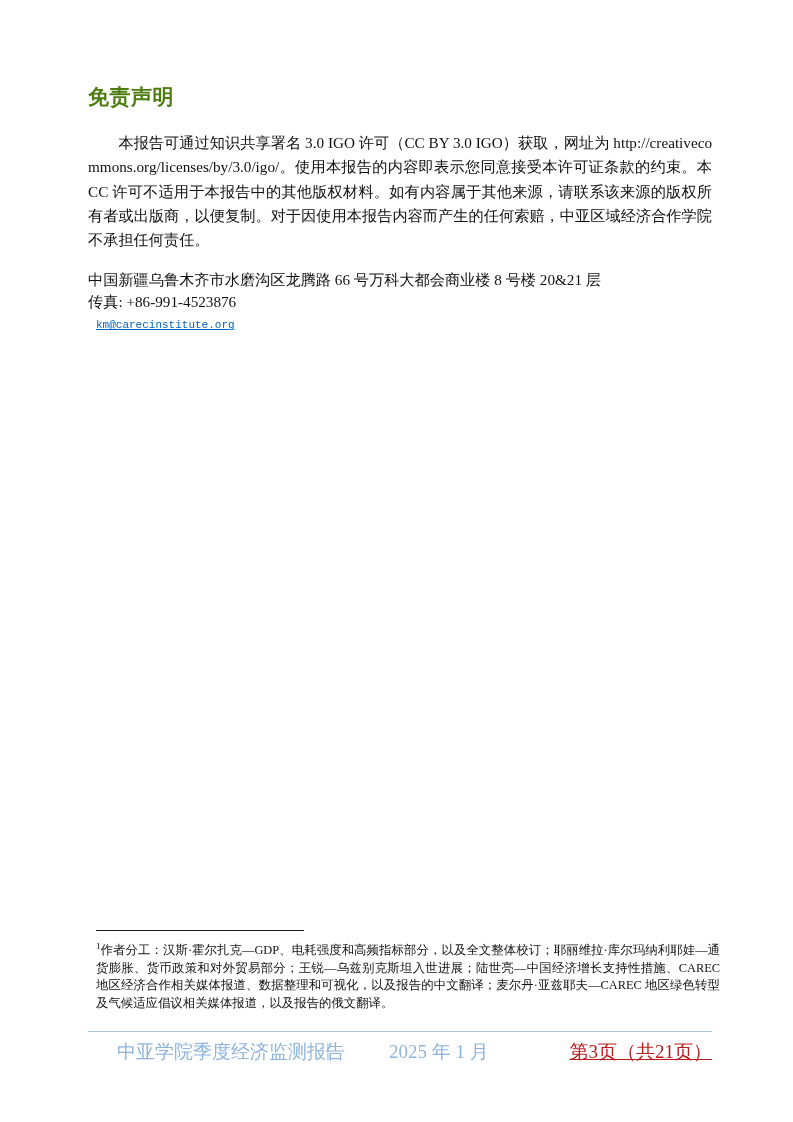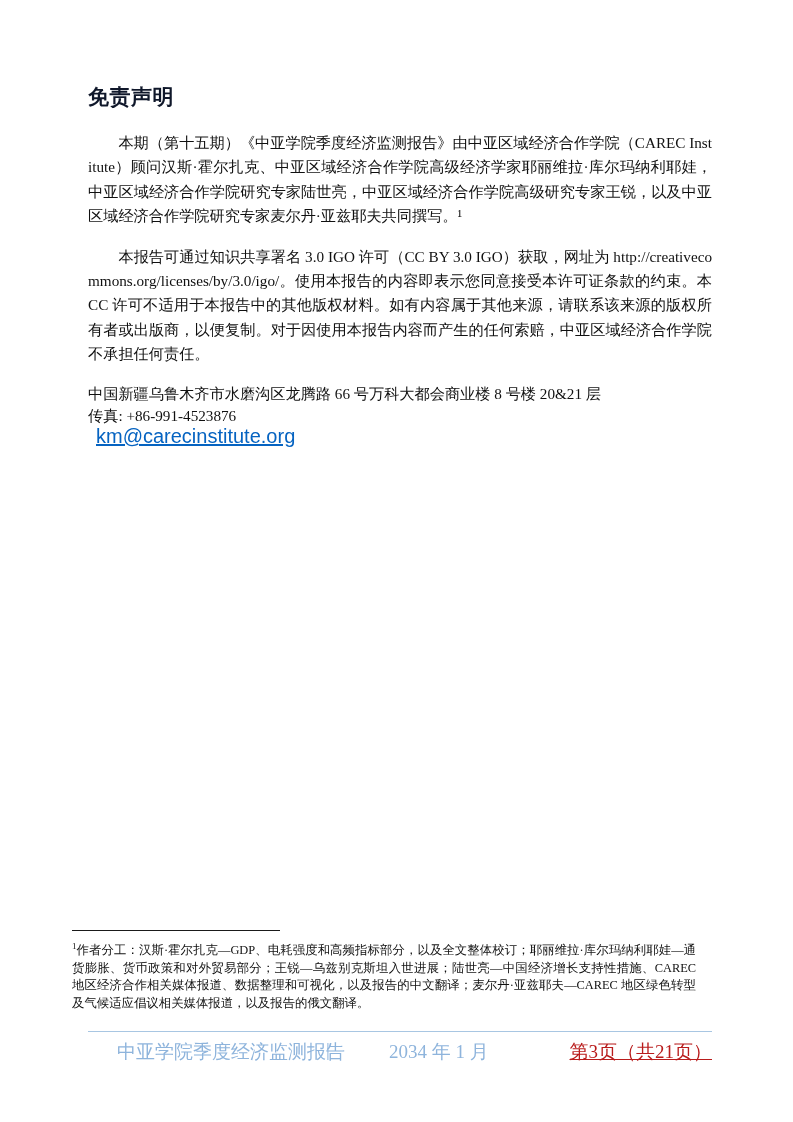--- a/index.html
+++ b/index.html
@@ -30,21 +30,21 @@
     left: 88px;
     top: 84px;
     width: 624px;
   }
 
   .page-title {
     font-family: "Liberation Sans", "DejaVu Sans", sans-serif;
     font-weight: bold;
     font-size: 21px;
     letter-spacing: 0.5px;
-    color: #0f172a;
+    color: #4d7c0f;
     margin: 0 0 22px 0;
     line-height: 1.2;
   }
 
   .body-para {
     font-size: 15.2px;
     line-height: 24.2px;
     text-align: justify;
     text-justify: inter-ideograph;
     margin: 0 0 17px 0;
@@ -67,28 +67,28 @@
     white-space: nowrap;
   }
   .address-link-line {
     display: block;
     padding-left: 8px;
     white-space: nowrap;
   }
   .hyperlink {
     color: #0563c1;
     text-decoration: underline;
-    font-family: Liberation Sans, sans-serif;
-    font-size: 20px;
+    font-family: Liberation Mono, monospace;
+    font-size: 11px;
   }
 
   
   .footnote-area {
     position: absolute;
-    left: 72px;
+    left: 96px;
     top: 930px;
     width: 624px;
   }
   .footnote-rule {
     width: 208px;
     height: 0;
     border-top: 1px solid #1a1a1a;
     margin: 0 0 7px 0;
   }
   .footnote-text {
@@ -154,21 +154,20 @@
 </style>
 </head>
 <body>
 
 <div class="page">
 
   <div class="content">
 
     <h1 class="page-title">免责声明</h1>
 
-    <p class="body-para">本期（第十五期）《中亚学院季度经济监测报告》由中亚区域经济合作学院（CAREC Institute）顾问汉斯·霍尔扎克、中亚区域经济合作学院高级经济学家耶丽维拉·库尔玛纳利耶娃，中亚区域经济合作学院研究专家陆世亮，中亚区域经济合作学院高级研究专家王锐，以及中亚区域经济合作学院研究专家麦尔丹·亚兹耶夫共同撰写。¹</p>
 
 
 
     <p class="body-para last-para">本报告可通过知识共享署名 3.0 IGO 许可（CC BY 3.0 IGO）获取，网址为 http://creativecommons.org/licenses/by/3.0/igo/。使用本报告的内容即表示您同意接受本许可证条款的约束。本 CC 许可不适用于本报告中的其他版权材料。如有内容属于其他来源，请联系该来源的版权所有者或出版商，以便复制。对于因使用本报告内容而产生的任何索赔，中亚区域经济合作学院不承担任何责任。</p>
 
     <div class="address-block">
       <span class="address-line">中国新疆乌鲁木齐市水磨沟区龙腾路 66 号万科大都会商业楼 8 号楼 20&amp;21 层</span>
       <span class="address-line">传真: +86-991-4523876</span>
       <span class="address-link-line">
         <a class="hyperlink" href="#">km@carecinstitute.org</a>
@@ -180,18 +179,18 @@
   <div class="footnote-area">
     <div class="footnote-rule"></div>
     <p class="footnote-text"><sup>1</sup><span>作者分工：汉斯·霍尔扎克—GDP、电耗强度和高频指标部分，以及全文整体校订；耶丽维拉·库尔玛纳利耶娃—通货膨胀、货币政策和对外贸易部分；王锐—乌兹别克斯坦入世进展；陆世亮—中国经济增长支持性措施、CAREC 地区经济合作相关媒体报道、数据整理和可视化，以及报告的中文翻译；麦尔丹·亚兹耶夫—CAREC 地区绿色转型及气候适应倡议相关媒体报道，以及报告的俄文翻译。</span></p>
   </div>
 
   <div class="footer">
     <div class="footer-rule"></div>
     <div class="footer-row">
       <span class="footer-left">中亚学院季度经济监测报告</span>
       <span class="footer-sep">|</span>
-      <span class="footer-center">2034 年 1 月</span>
+      <span class="footer-center">2025 年 1 月</span>
       <span class="footer-right">第3页（共21页）</span>
     </div>
   </div>
 
 </div>
 
 </body></html>

